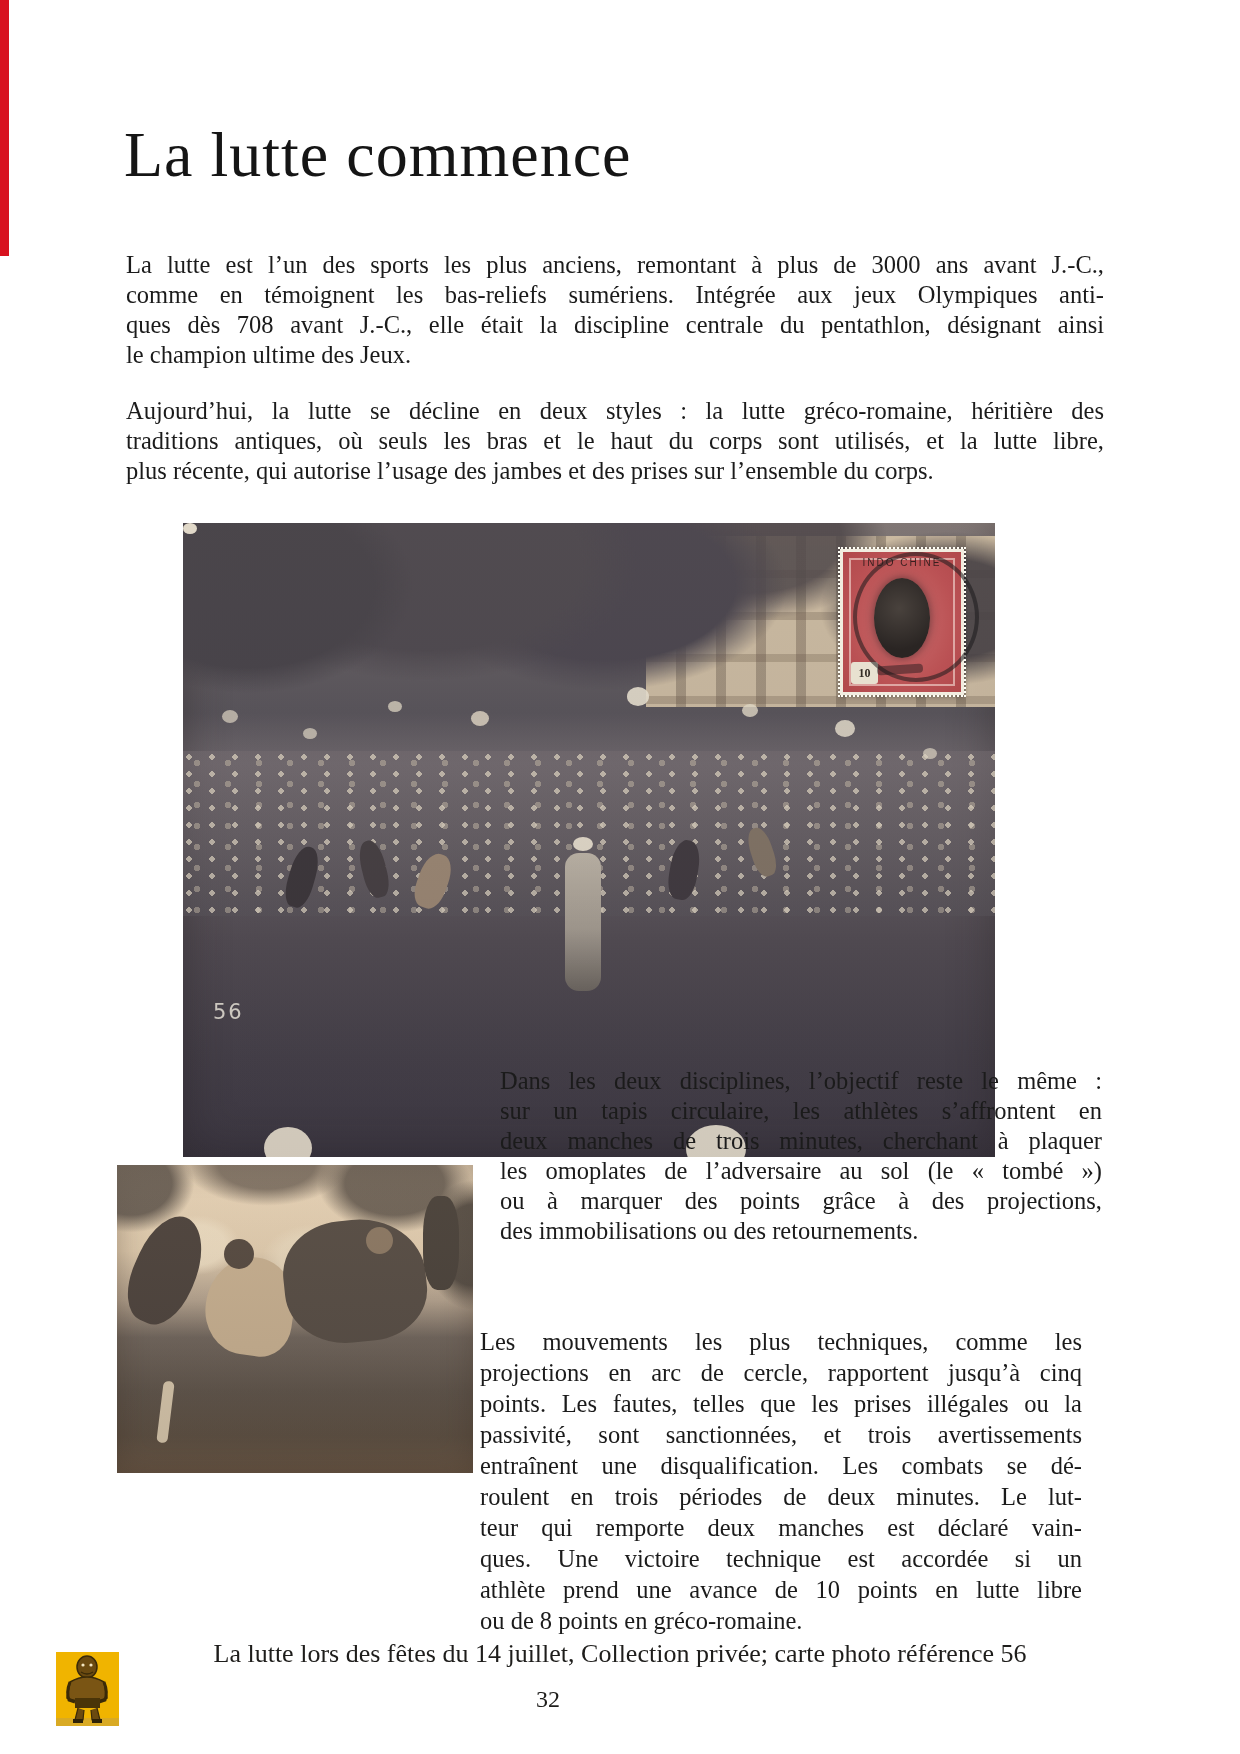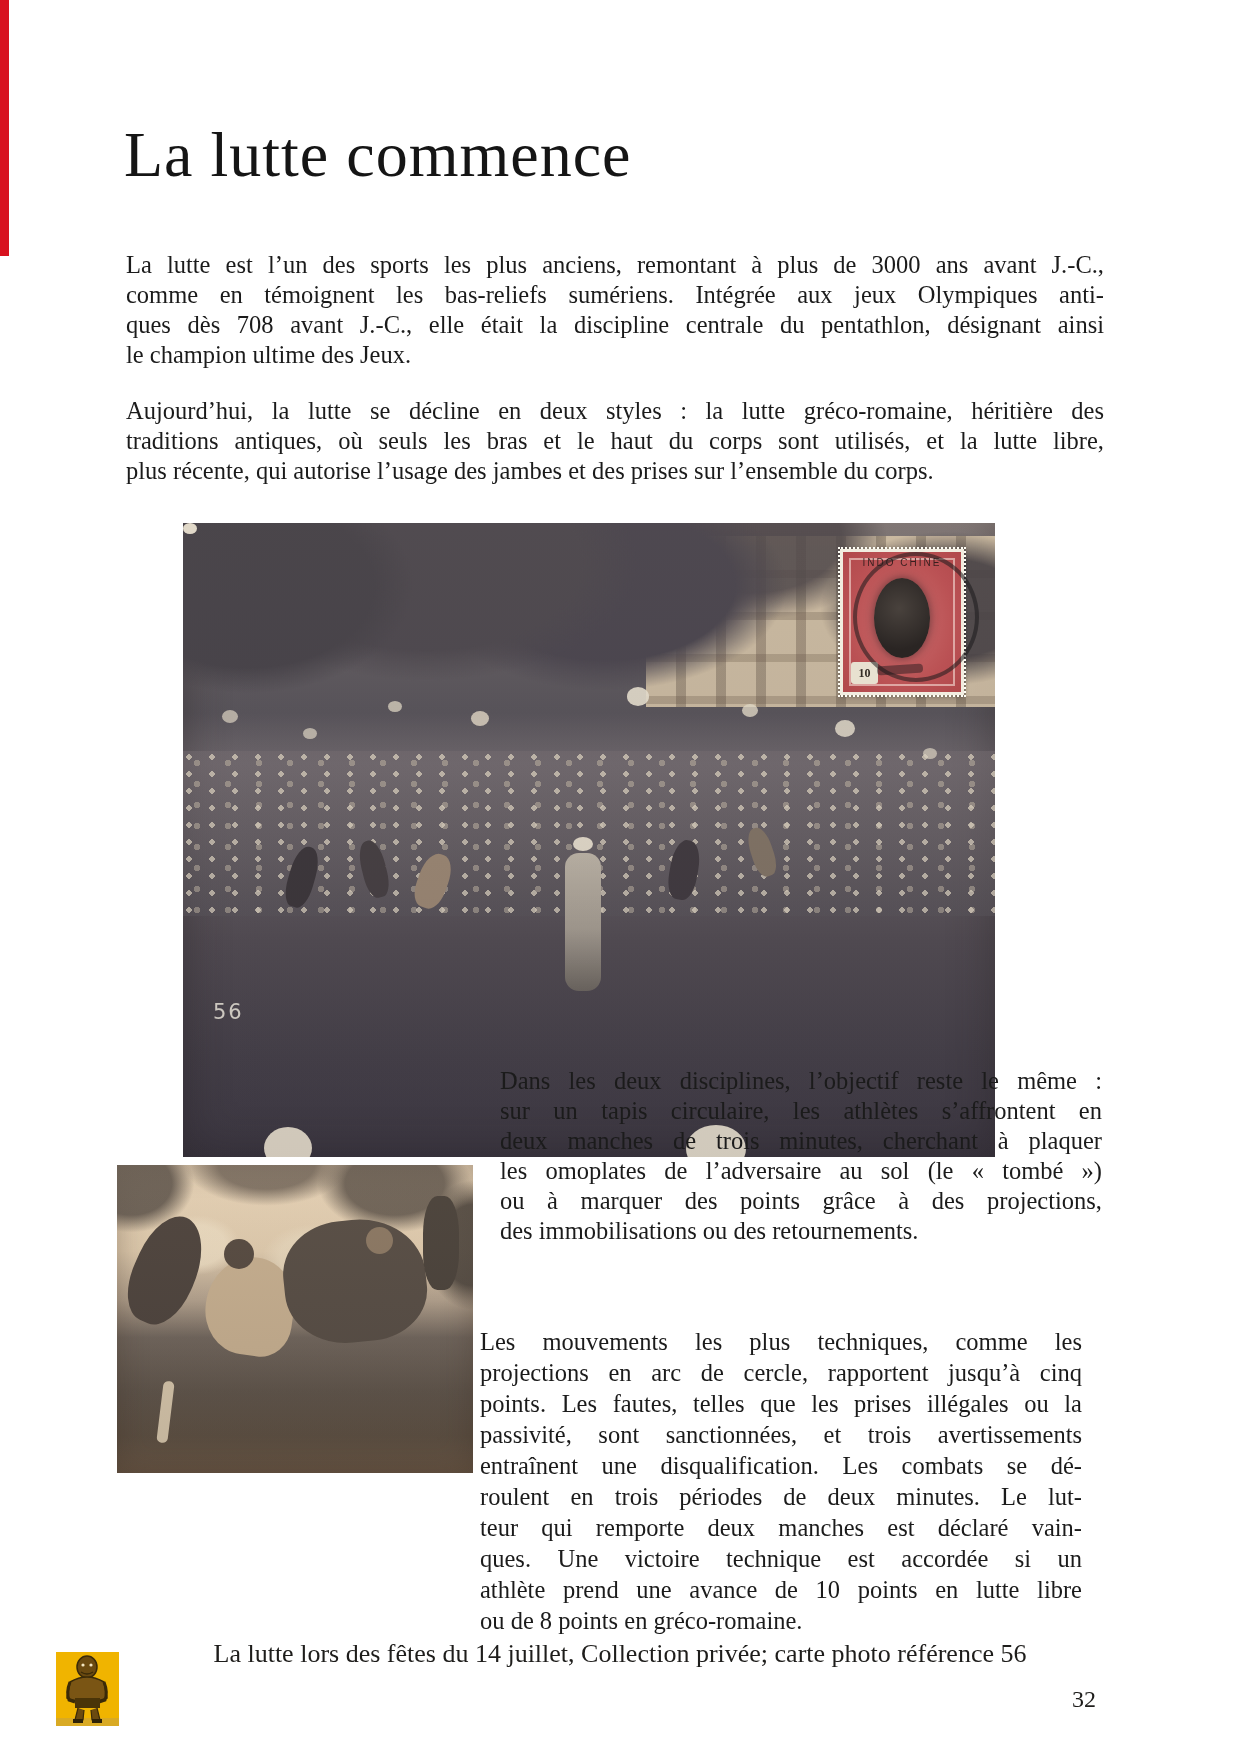--- a/index.html
+++ b/index.html
@@ -97,21 +97,21 @@
     border-radius:52% 48% 34% 46%;}
   .sp-f2h{left:30%;top:24%;width:30px;height:30px;background:#544a42;border-radius:50%;}
   .sp-f3{left:47%;top:18%;width:142px;height:122px;background:#554d46;transform:rotate(-6deg);
     border-radius:42% 48% 40% 44%;}
   .sp-f4{left:86%;top:10%;width:36px;height:94px;background:#48423c;border-radius:40%;}
   .sp-head{left:70%;top:20%;width:27px;height:27px;background:#8c7a66;border-radius:50%;}
   .sp-leg{left:12%;top:70%;width:11px;height:62px;background:#dacbb0;transform:rotate(7deg);border-radius:5px;}
   .sp-tint{position:absolute;inset:0;background:linear-gradient(180deg,rgba(170,130,95,.08),rgba(55,40,35,.14));}
 
   .caption{position:absolute;left:0;top:1639px;width:1240px;text-align:center;font-size:26px;color:#1e1d1b;}
-  .pagenum{position:absolute;left:0;top:1686px;width:1096px;text-align:right;font-size:24px;color:#1e1d1b;}
+  .pagenum{position:absolute;left:0;top:1686px;width:1096px;text-align:center;font-size:24px;color:#1e1d1b;}
 
   .mascot{position:absolute;left:56px;top:1652px;width:63px;height:74px;}
   .mascot svg{display:block;}
   .mascot-bg{fill:var(--icon-gold,#f0b400);}
 </style>
 </head>
 <body>
 
 <div class="page">
 

